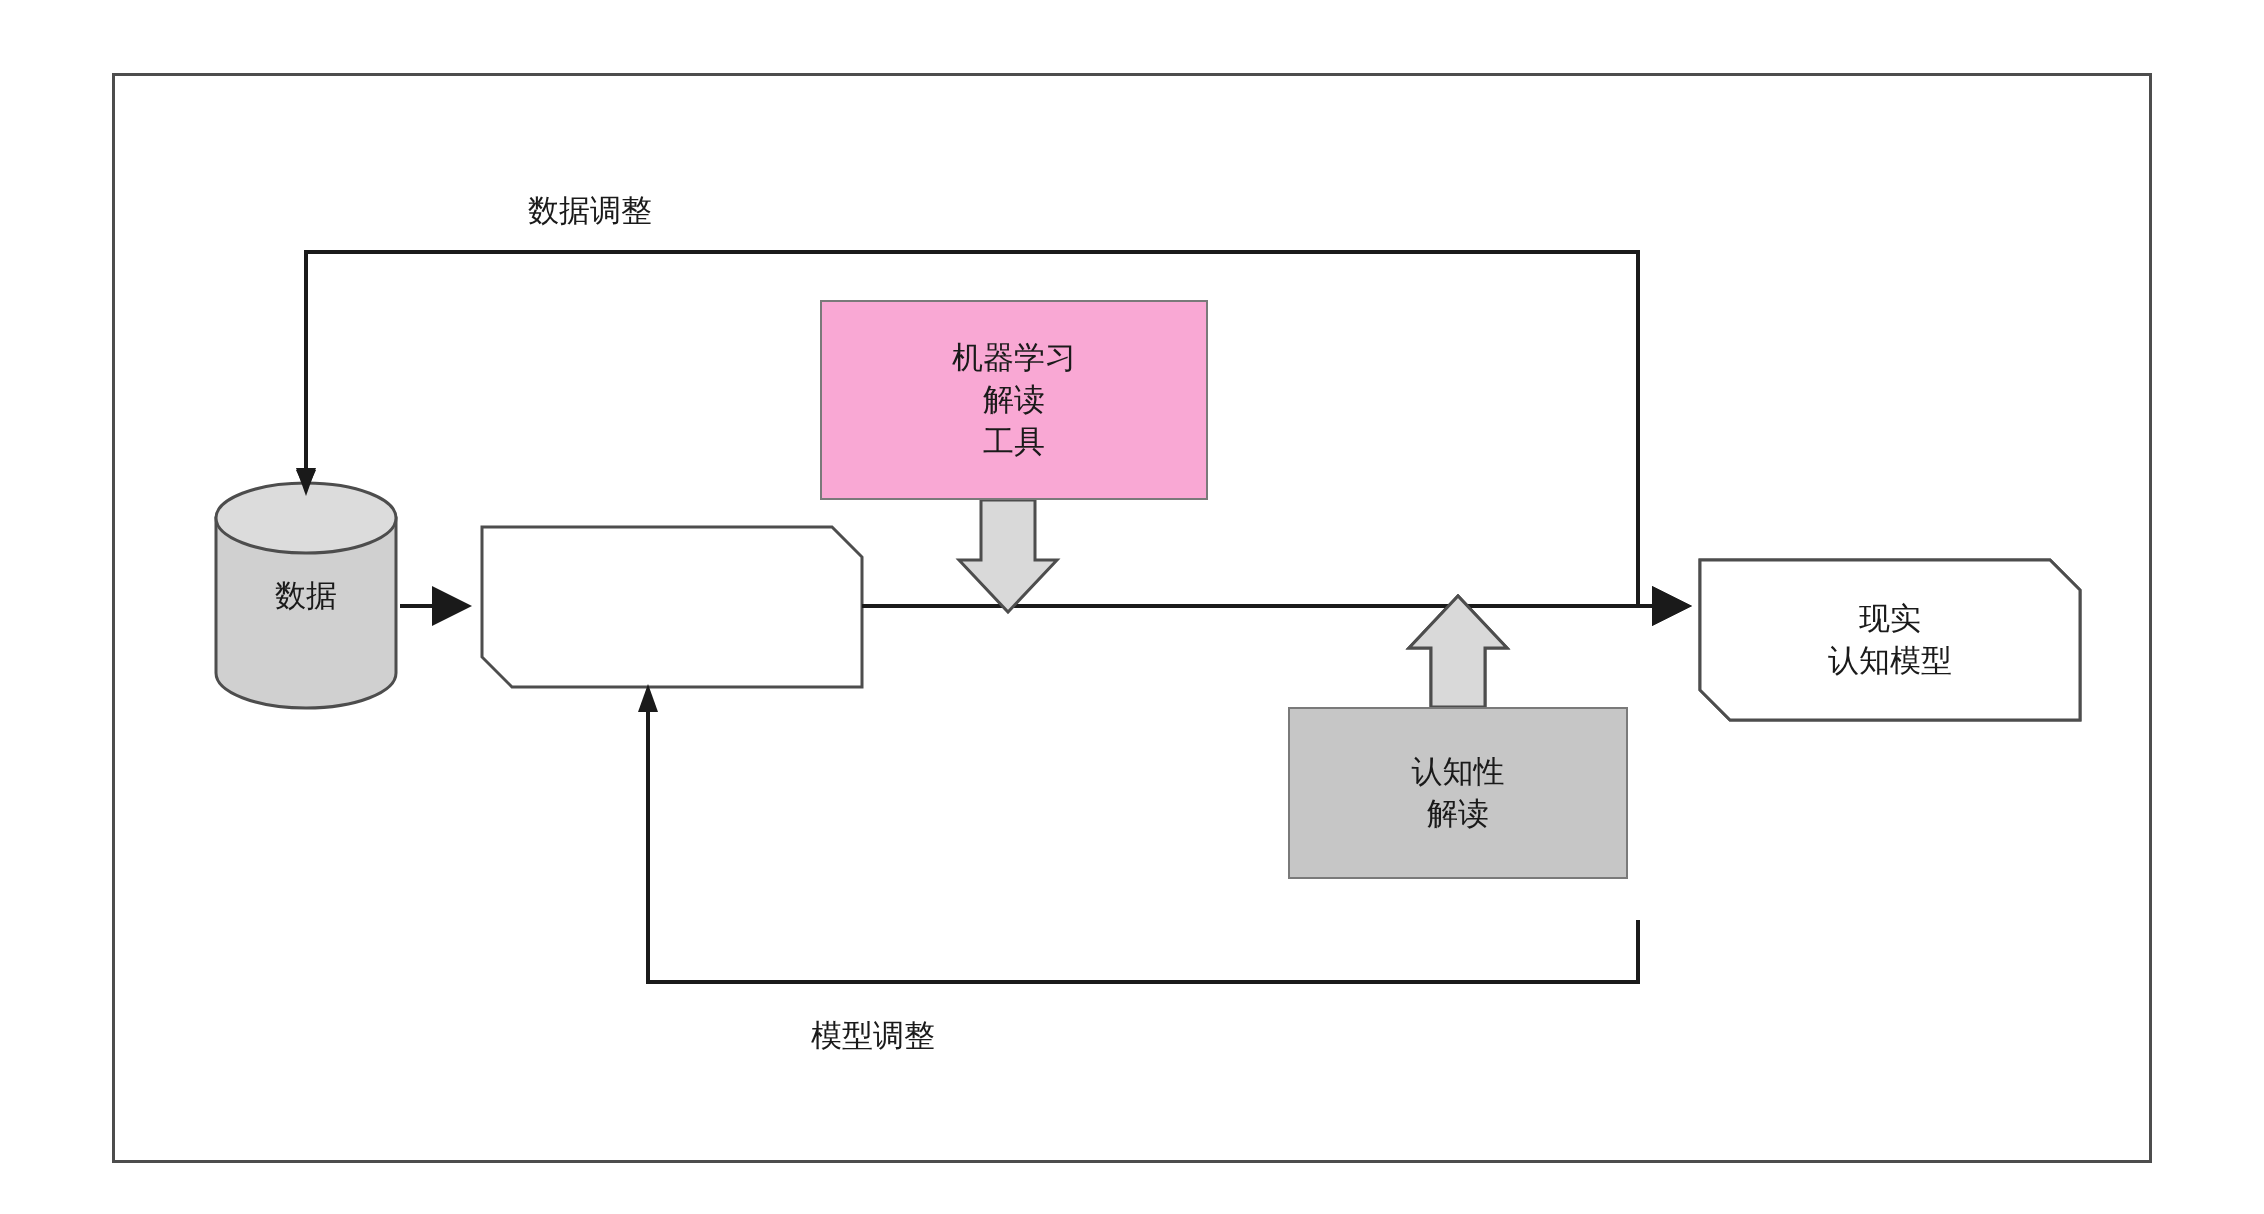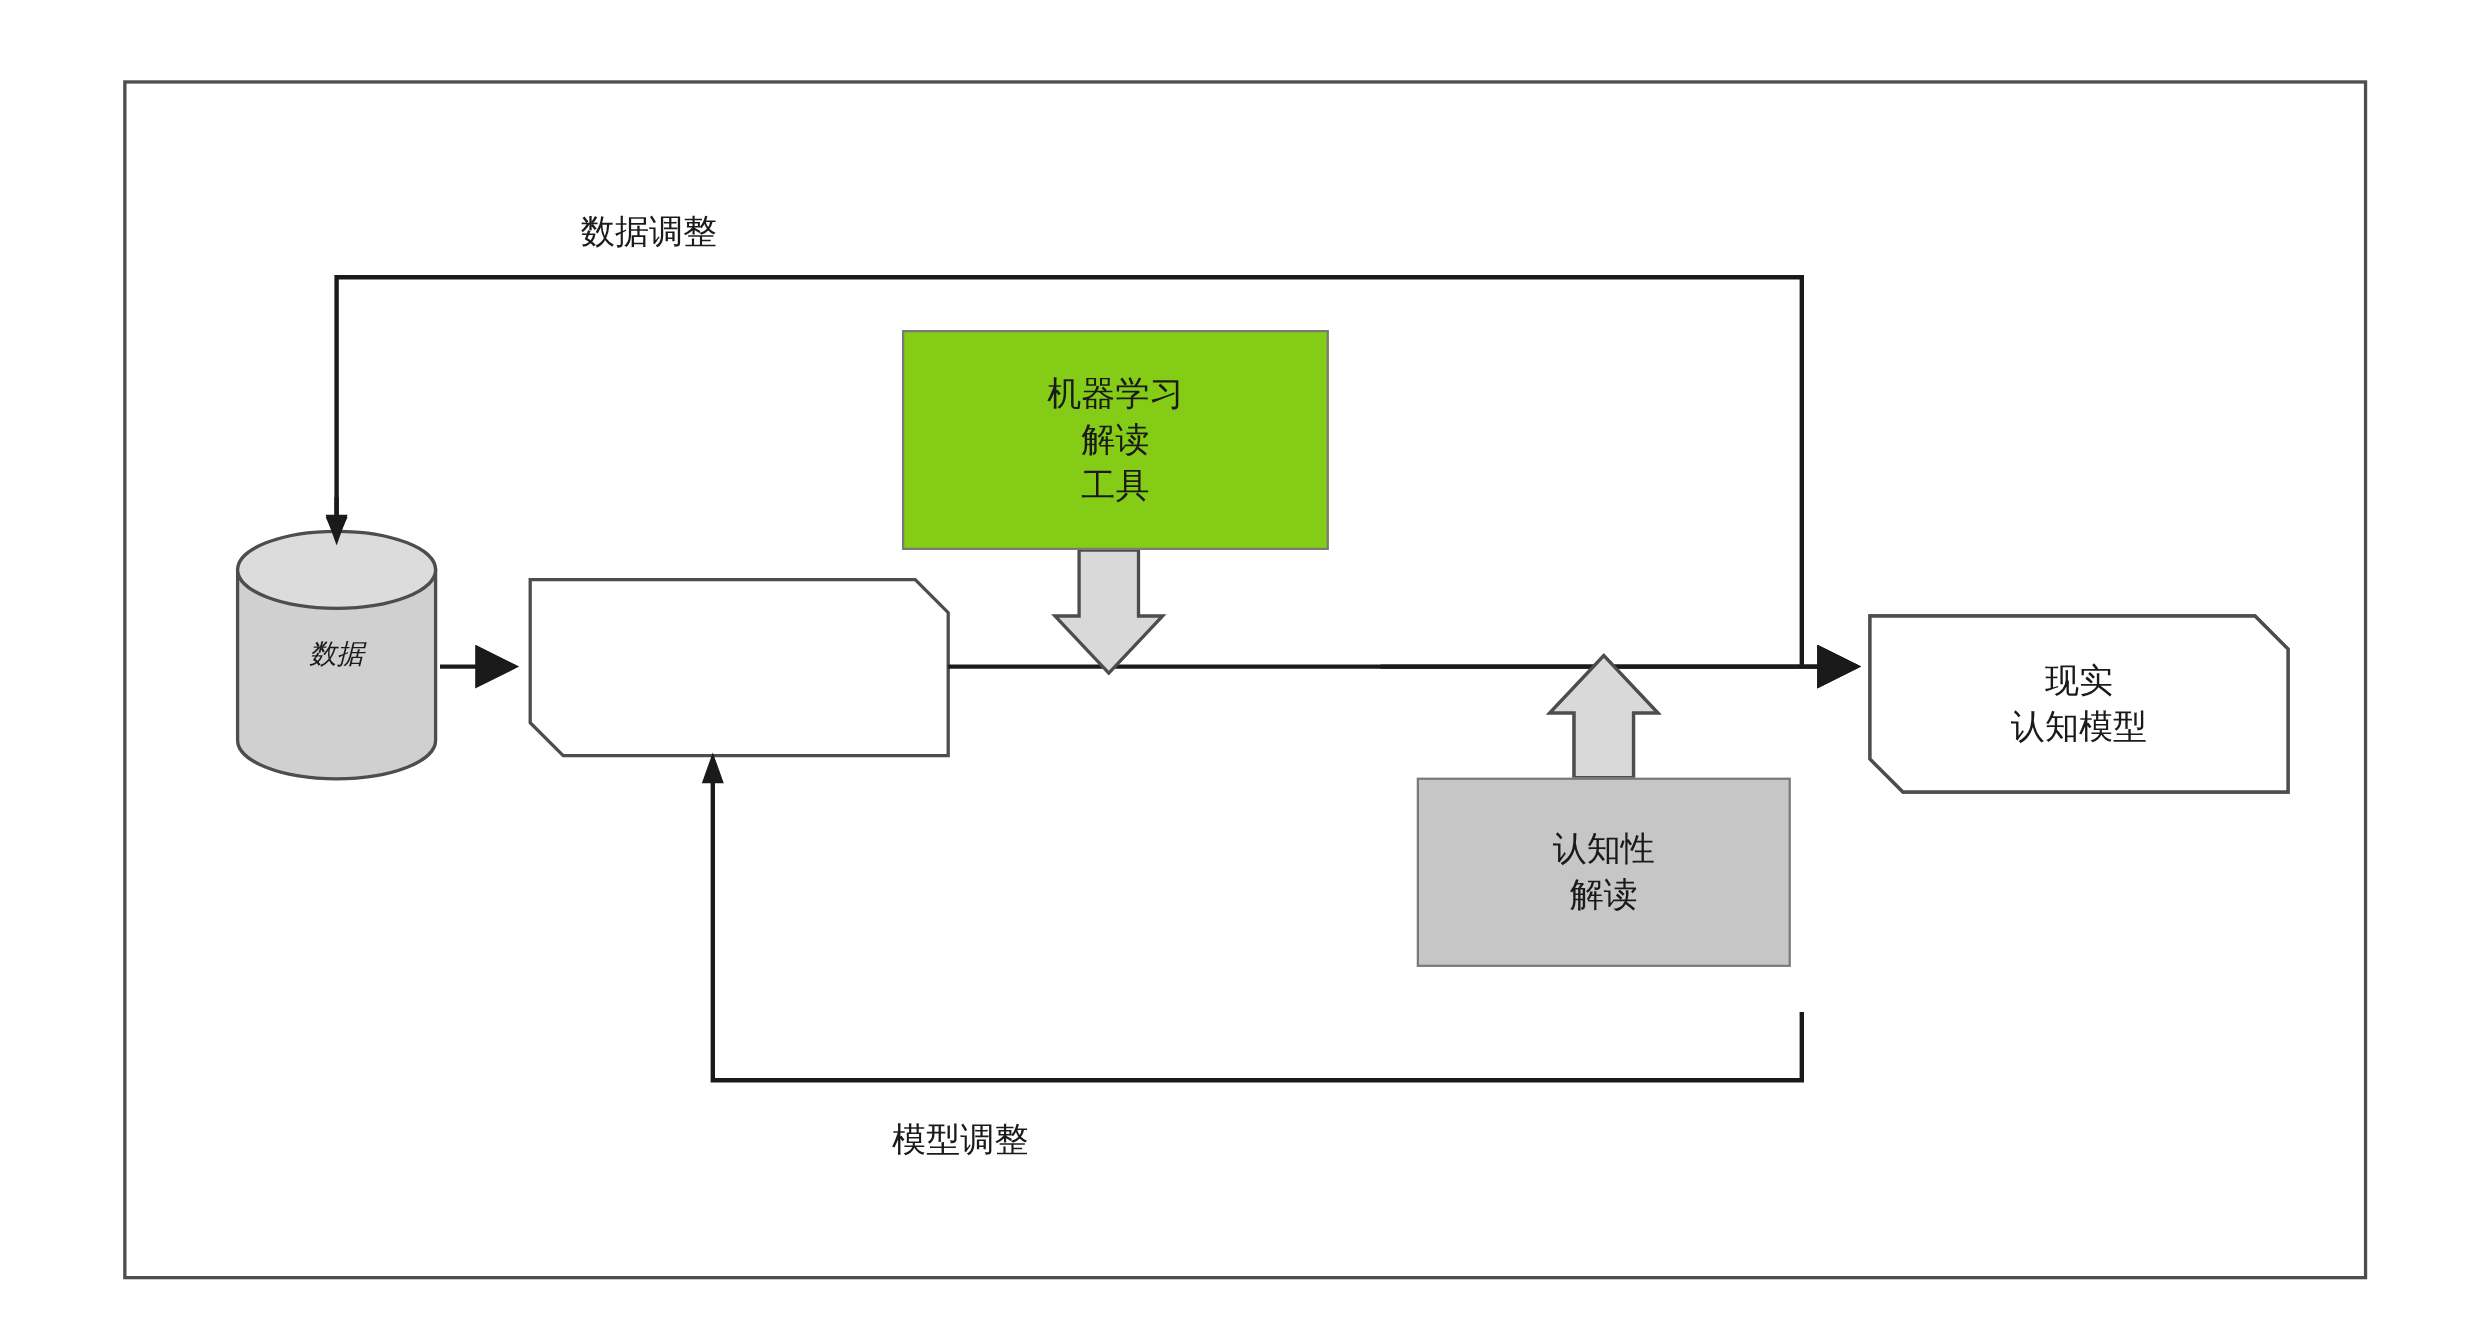--- a/index.html
+++ b/index.html
@@ -44,22 +44,21 @@
     line-height: 1.35;
     white-space: pre-line;
   }
 
   
   #data-cylinder {
     left: 216px;
     top: 483px;
     width: 180px;
     height: 225px;
-    font-size: 25px;
-    font-style: italic;
+    font-size: 31px;
   }
   #data-cylinder .cyl-label {
     position: relative;
     z-index: 2;
   }
 
   
   #data-model {
     left: 482px;
     top: 527px;
@@ -68,21 +67,21 @@
     font-size: 31px;
   }
   #data-model .fold-label { position: relative; z-index: 2; }
 
   
   #ml-tool {
     left: 820px;
     top: 300px;
     width: 388px;
     height: 200px;
-    background: #84cc16;
+    background: #f9a8d4;
     border: 2px solid #7a7a7a;
     font-size: 31px;
   }
 
   
   #human-expert {
     left: 1255px;
     top: 430px;
     width: 855px;
     height: 490px;

